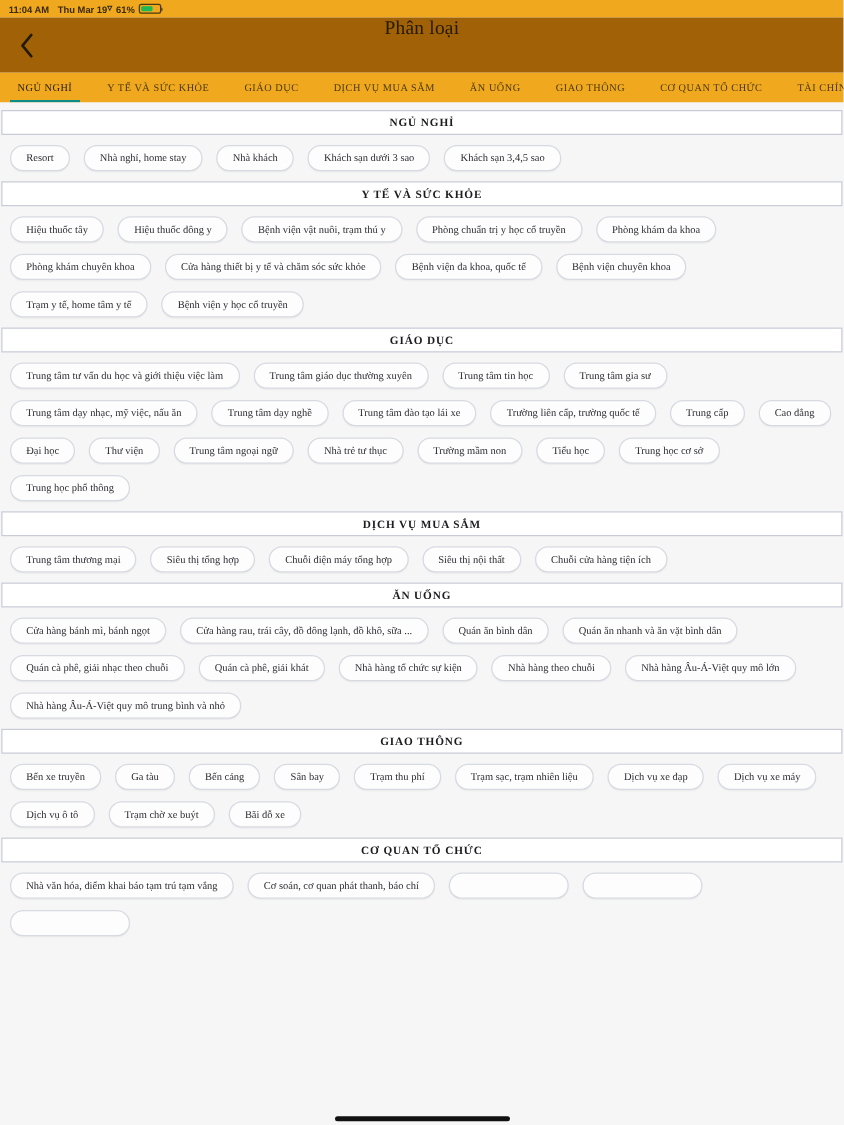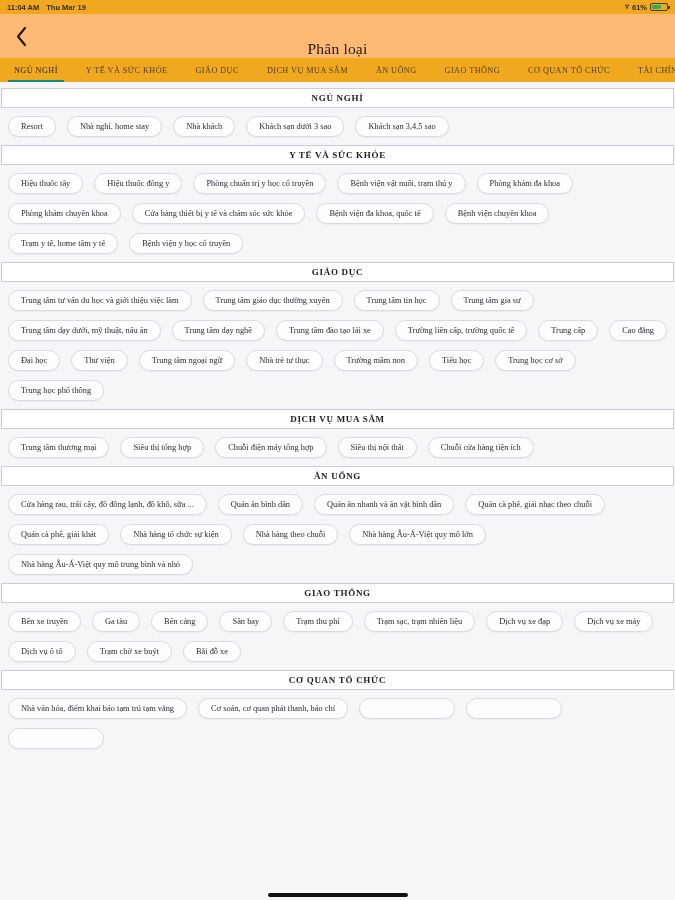--- a/index.html
+++ b/index.html
@@ -7,42 +7,42 @@
     width: 675px; height: 900px;
     font-family: "Liberation Serif", serif;
     background: #f7f7f7;
     overflow: hidden;
   }
   #app { width: 675px; height: 900px; position: relative; overflow: hidden; background:#f7f7f7; }
 
   
   .statusbar {
     height: 14px; background: #f0a81e;
-    display: flex; align-items: center; justify-content: space-between;
+    display: flex; align-items: center; 
     padding: 0 7px;
     font-family: "Liberation Sans", sans-serif;
     font-size: 7.5px; font-weight: bold; color: #3a2a05;
   }
   .sb-left { display: flex; align-items: center; gap: 7px; }
   .sb-right { display: flex; align-items: center; gap: 3px; }
   .wifi-glyph { font-size: 8px; line-height: 1; color: #2b2b2b; }
   .battery {
     width: 18px; height: 8px; border: 1px solid #4a3a10; border-radius: 2px;
     position: relative; padding: 1px; display: flex; align-items: center;
   }
   .battery::after {
     content: ""; position: absolute; right: -2.5px; top: 2px;
     width: 1.5px; height: 3px; background: #4a3a10; border-radius: 0 1px 1px 0;
   }
   .battery-fill { height: 100%; width: 62%; background: #1db954; border-radius: 1px; }
 
   
   .header {
-    height: 44px; background: #fdba74;
-    display: flex; align-items: flex-end; position: relative;
+    height: 44px; background: #a16207;
+    display: flex; align-items: flex-start; position: relative;
   }
   .back-btn {
     width: 42px; height: 44px;
     display: flex; align-items: center; justify-content: center;
     cursor: pointer;
   }
   .back-btn svg { display: block; }
   .header-title {
     position: absolute; left: 0; right: 0; text-align: center;
     font-size: 15.5px; color: #241a02; letter-spacing: .2px;
@@ -188,26 +188,26 @@
       <div class="section">
         <div class="section-header">Y TẾ VÀ SỨC KHỎE</div>
         <div class="chips">
           <div class="chip">
             <span>Hiệu thuốc tây</span>
           </div>
           <div class="chip">
             <span>Hiệu thuốc đông y</span>
           </div>
           <div class="chip">
+            <span>Bệnh viện vật nuôi, trạm thú y</span>
+          </div>
+          <div class="chip">
             <span>Phòng chuẩn trị y học cổ truyền</span>
           </div>
           <div class="chip">
-            <span>Bệnh viện vật nuôi, trạm thú y</span>
-          </div>
-          <div class="chip">
             <span>Phòng khám đa khoa</span>
           </div>
           <div class="chip">
             <span>Phòng khám chuyên khoa</span>
           </div>
           <div class="chip">
             <span>Cửa hàng thiết bị y tế và chăm sóc sức khỏe</span>
           </div>
           <div class="chip">
             <span>Bệnh viện đa khoa, quốc tế</span>
@@ -232,21 +232,21 @@
           <div class="chip">
             <span>Trung tâm giáo dục thường xuyên</span>
           </div>
           <div class="chip">
             <span>Trung tâm tin học</span>
           </div>
           <div class="chip">
             <span>Trung tâm gia sư</span>
           </div>
           <div class="chip">
-            <span>Trung tâm dạy dưới, mỹ thuật, nấu ăn</span>
+            <span>Trung tâm dạy nhạc, mỹ việc, nấu ăn</span>
           </div>
           <div class="chip">
             <span>Trung tâm dạy nghề</span>
           </div>
           <div class="chip">
             <span>Trung tâm đào tạo lái xe</span>
           </div>
           <div class="chip">
             <span>Trường liên cấp, trường quốc tế</span>
           </div>
@@ -298,20 +298,23 @@
             <span>Siêu thị nội thất</span>
           </div>
           <div class="chip">
             <span>Chuỗi cửa hàng tiện ích</span>
           </div>
         </div>
       </div>
       <div class="section">
         <div class="section-header">ĂN UỐNG</div>
         <div class="chips">
+          <div class="chip">
+            <span>Cửa hàng bánh mì, bánh ngọt</span>
+          </div>
           <div class="chip">
             <span>Cửa hàng rau, trái cây, đồ đông lạnh, đồ khô, sữa ...</span>
           </div>
           <div class="chip">
             <span>Quán ăn bình dân</span>
           </div>
           <div class="chip">
             <span>Quán ăn nhanh và ăn vặt bình dân</span>
           </div>
           <div class="chip">

